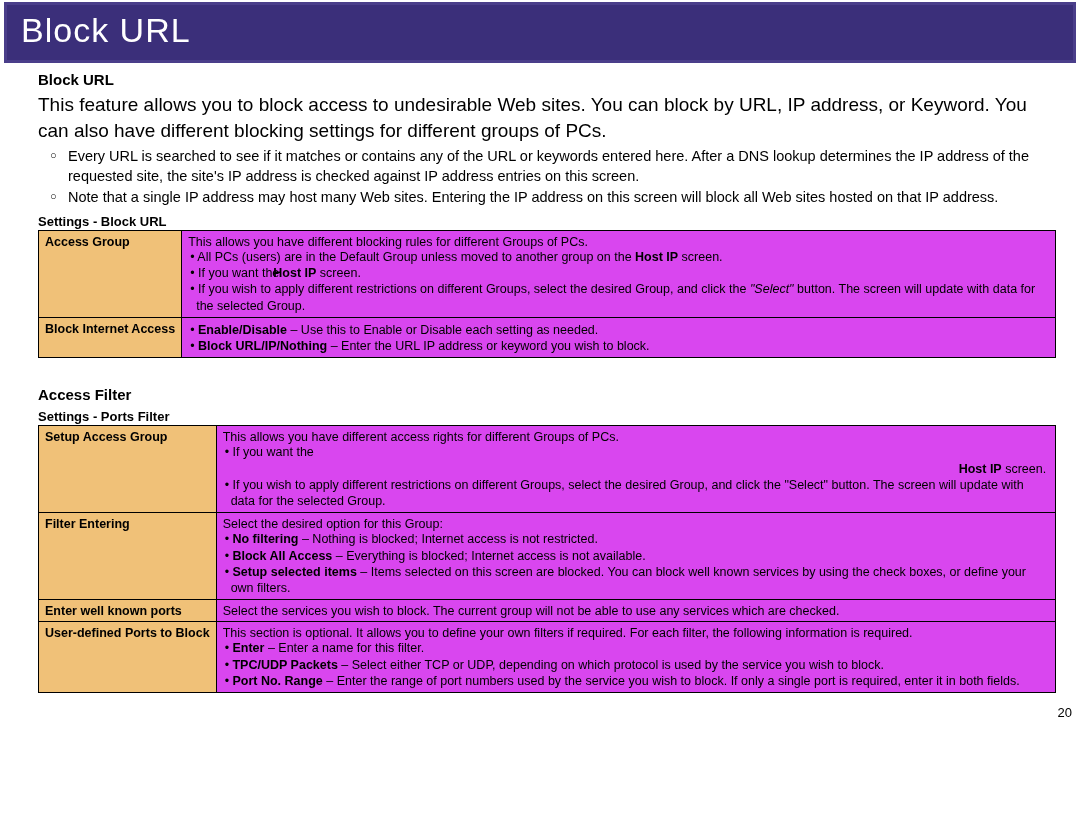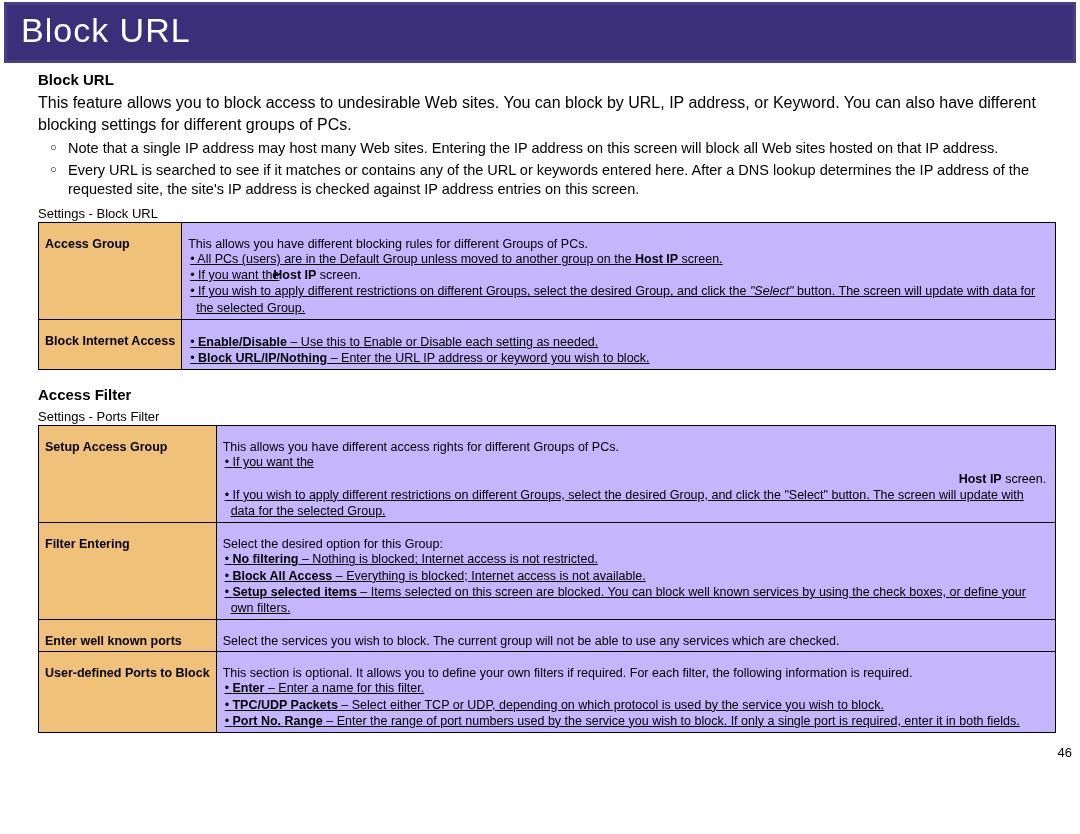--- a/index.html
+++ b/index.html
@@ -27,21 +27,21 @@
   .content {
     padding: 0 24px 10px 38px;
   }
   .section-h {
     font-family: Arial, sans-serif;
     font-weight: 900;
     font-size: 15px;
     margin: 6px 0 4px 0;
   }
   .para {
-    font-size: 16px;
+    font-size: 19px;
     line-height: 1.35;
     margin: 0 0 4px 0;
   }
   ul.bullets {
     margin: 2px 0 6px 0;
     padding-left: 30px;
     list-style: none;
   }
   ul.bullets > li {
     position: relative;
@@ -51,45 +51,45 @@
   }
   ul.bullets > li::before {
     content: "○";
     position: absolute;
     left: -18px;
     top: 1px;
     font-size: 11px;
   }
   .table-title {
     font-family: Arial, sans-serif;
-    font-weight: 400;
+    font-weight: 700;
     font-size: 13px;
     margin: 6px 0 1px 0;
   }
   table.settings {
     border-collapse: collapse;
     width: 100%;
     font-size: 12.5px;
   }
   table.settings td, table.settings th {
     border: 1px solid #000;
     vertical-align: top;
-    padding: 14px 6px 3px 6px;
+    padding: 4px 6px 3px 6px;
     text-align: left;
   }
   table.settings th {
     background: #f0c178;
     font-weight: bold;
     white-space: nowrap;
   }
   table.settings td {
-    background: #c4b5fd;
+    background: #d946ef;
   }
   .cell-list { margin: 0; padding: 0; list-style: none; }
-  .cell-list li { padding-left: 8px; text-indent: -6px; line-height: 1.3; text-decoration: underline; }
+  .cell-list li { padding-left: 8px; text-indent: -6px; line-height: 1.3; }
   .cell-list li::before { content: "• "; }
   .embed-bold { font-weight: bold; }
   .ital { font-style: italic; }
   .host-right {
     display: inline-block;
   }
   .host-right2 {
     display: inline-block;
     margin-left: 734px;
   }
@@ -104,22 +104,22 @@
 
 <div class="banner">
   <h1>Block URL</h1>
 </div>
 
 <div class="content">
 
   <div class="section-h">Block URL</div>
   <p class="para">This feature allows you to block access to undesirable Web sites. You can block by URL, IP address, or Keyword.  You can also have different blocking settings for different groups of PCs.</p>
   <ul class="bullets">
+    <li>Every URL is searched to see if it matches or contains any of the URL or keywords entered here. After a DNS lookup determines the IP address of the requested site, the site's IP address is checked against IP address entries on this screen.</li>
     <li>Note that a single IP address may host many Web sites. Entering the IP address on this screen will block all Web sites hosted on that IP address.</li>
-    <li>Every URL is searched to see if it matches or contains any of the URL or keywords entered here. After a DNS lookup determines the IP address of the requested site, the site's IP address is checked against IP address entries on this screen.</li>
   </ul>
 
   <div class="table-title">Settings - Block URL</div>
   <table class="settings">
     <tbody>
         <tr>
       <th>Access Group</th>
       <td>
         <div>This allows you have different blocking rules for different Groups of PCs.</div>
         <ul class="cell-list">
@@ -134,21 +134,21 @@
       <td>
         <ul class="cell-list">
           <li><span class="embed-bold">Enable/Disable</span><span> – Use this to Enable or Disable each setting as needed.</span></li>
           <li><span class="embed-bold">Block URL/IP/Nothing</span><span> – Enter the URL IP address or keyword you wish to block.</span></li>
         </ul>
       </td>
     </tr>
   </tbody>
     </table>
 
-  <div class="section-h" style="margin-top:16px">Access Filter</div>
+  <div class="section-h" style="margin-top:28px">Access Filter</div>
 
   <div class="table-title">Settings - Ports Filter</div>
   <table class="settings">
     <tbody>
         <tr>
       <th>Setup Access Group</th>
       <td>
         <div>This allows you have different access rights for different Groups of PCs.</div>
         <ul class="cell-list">
           <li><span>If you want the</span><span class="host-right2"><span class="embed-bold">Host IP</span><span> screen.</span></span></li>
@@ -179,13 +179,13 @@
           <li><span class="embed-bold">Enter</span><span> – Enter a name for this filter.</span></li>
           <li><span class="embed-bold">TPC/UDP Packets</span><span> – Select either TCP or UDP, depending on which protocol is used by the service you wish to block.</span></li>
           <li><span class="embed-bold">Port No. Range</span><span> – Enter the range of port numbers used by the service you wish to block. If only a single port is required, enter it in both fields.</span></li>
         </ul>
       </td>
     </tr>
   </tbody>
     </table>
 
 </div>
-<div class="page-num">46</div>
+<div class="page-num">20</div>
 
 </body></html>

